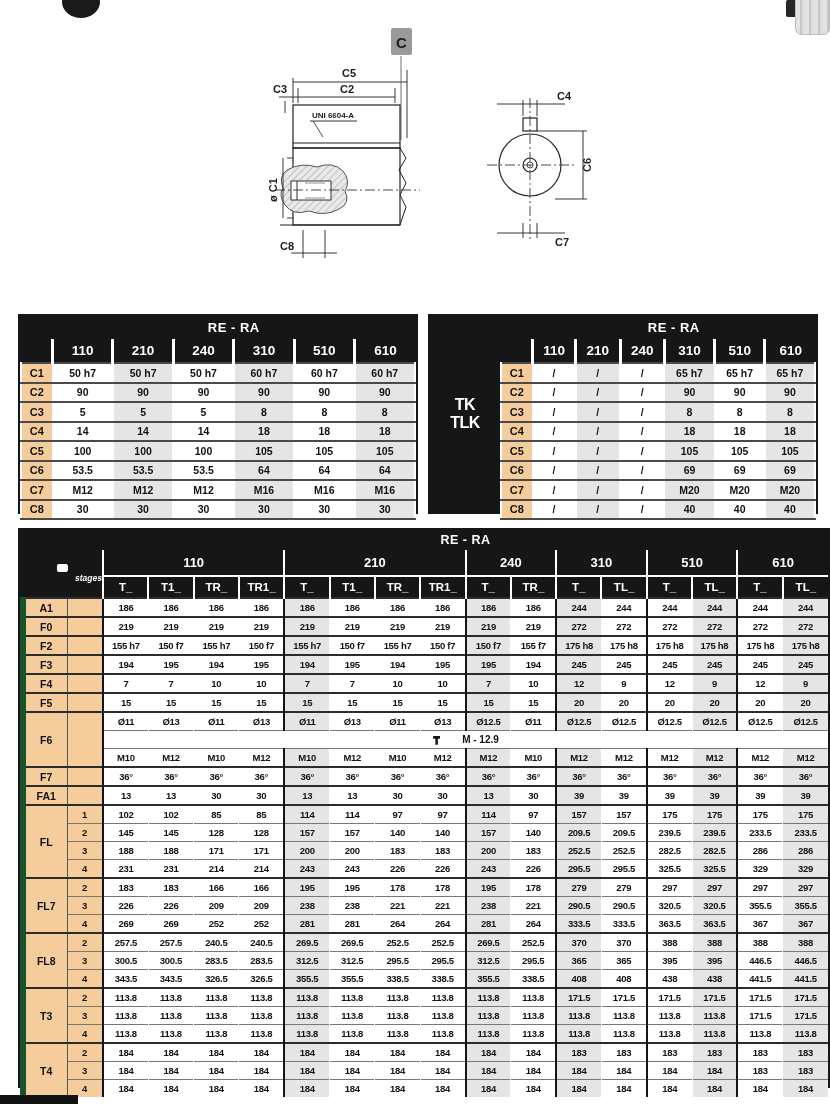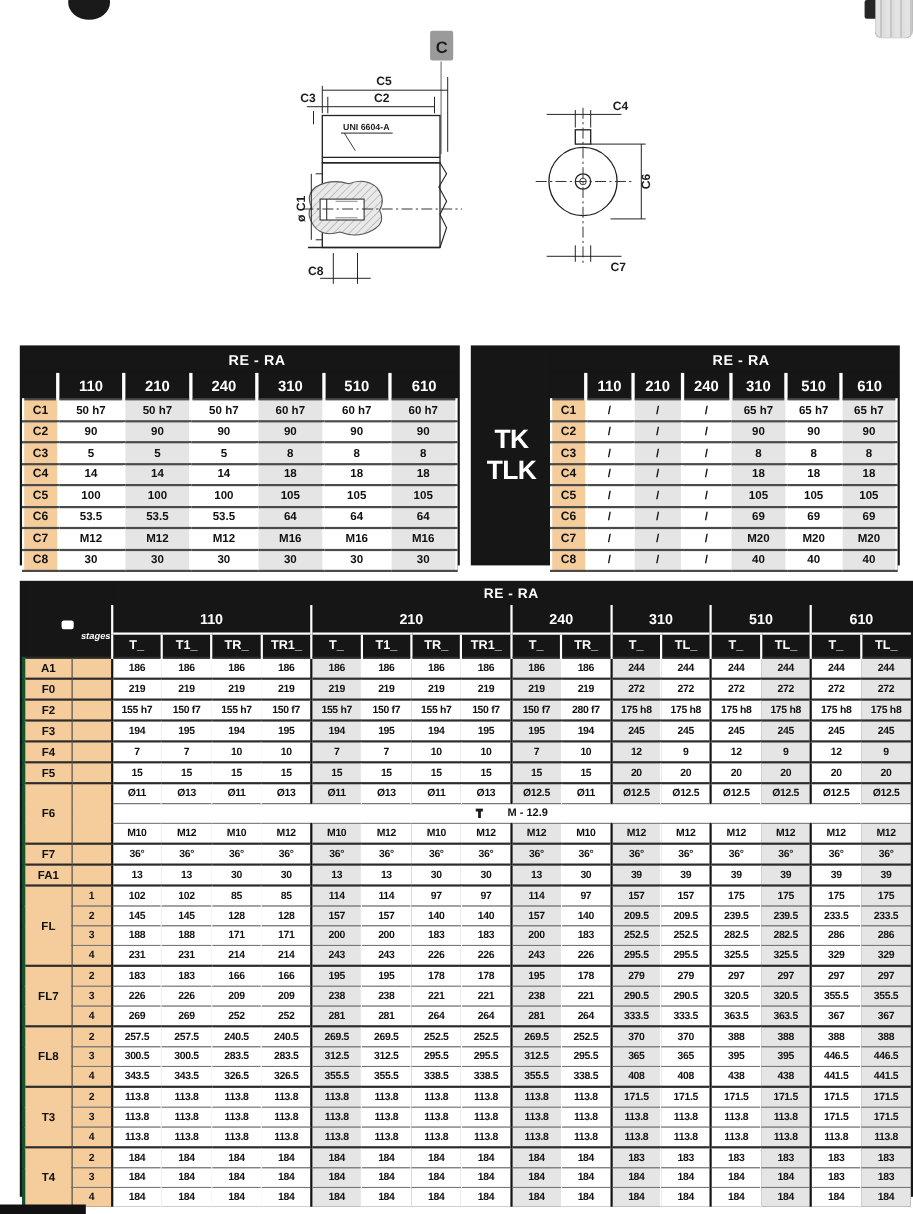--- a/index.html
+++ b/index.html
@@ -21,21 +21,21 @@
   .notelbl{font-size:8px;}
   .badge-c{font-size:15px;fill:#fff;}
 
   
   .st-wrap{position:absolute;background:#161616;padding:2px;box-sizing:border-box;display:flex;}
   #table-tc{left:18px;top:314px;width:400px;height:200px;}
   #table-tk{left:428px;top:314px;width:390px;height:200px;}
   .st-models{width:70px;background:#161616;color:#fff;display:flex;flex-direction:column;
              justify-content:center;align-items:center;font-weight:bold;letter-spacing:-.5px;}
   #table-tc .st-model{font-size:21px;line-height:1.1;}
-  #table-tk .st-model{font-size:24px;line-height:1.15;}
+  #table-tk .st-model{font-size:16px;line-height:1.15;}
   .st-table{flex:1;border-collapse:collapse;table-layout:fixed;background:#161616;}
   .st-table th{background:#161616;color:#fff;font-weight:bold;padding:0;}
   .st-table th.title{font-size:13px;height:23px;letter-spacing:.5px;}
   .st-table th.size{font-size:13.5px;height:23px;border-left:3px solid #fff;}
   .st-table th.blank{width:30px;}
   .st-table td{height:17.5px;padding:0;text-align:center;vertical-align:middle;font-weight:bold;
                font-size:10.5px;background:#fff;border-top:2px solid #4a4a4a;border-bottom:2px solid #4a4a4a;
                border-left:2px solid #fff;border-right:2px solid #fff;}
   .st-table td.alt{background:#e5e5e5;}
   .st-table td.rl{background:#f5cd9d;font-size:11px;}
@@ -47,21 +47,21 @@
   .bt th{background:#161616;color:#fff;font-weight:bold;padding:0;}
   .bt th.title{font-size:12.5px;height:20px;letter-spacing:.5px;}
   .bt th.grp{font-size:13px;height:25px;border-left:2.5px solid #fff;}
   .bt th.colh{font-size:11.5px;height:20px;border-left:2px solid #fff;border-top:2px solid #fff;}
   .bt th.stages-th{vertical-align:middle;}
   .stages-icon{display:block;margin:0 auto 1px auto;width:11px;height:8px;background:#fff;border-radius:2px;}
   .stages-word{display:block;text-align:right;font-style:italic;font-weight:bold;font-size:8.5px;color:#fff;}
   .bt td{padding:0;height:17px;text-align:center;vertical-align:middle;font-weight:bold;
          border-top:1.4px solid #777;}
   .bt tr.block-start td{border-top:2px solid #2c2c2c;}
-  .bt td.rlabel{background:#f5cd9d;font-size:10.5px;border-left:3px solid #14532d;border-right:1.5px solid #555;}
+  .bt td.rlabel{background:#f5cd9d;font-size:10.5px;border-left:6px solid #14532d;border-right:1.5px solid #555;}
   .bt td.stage{background:#f5cd9d;font-size:9.5px;}
   .bt td.dcell{background:#fff;font-size:9.5px;letter-spacing:-.3px;border-left:1.6px solid #fff;}
   .bt td.dcell.gs{border-left:2.5px solid #141414;}
   .bt td.dcell.alt{background:#e5e5e5;}
   .bt td.merged{background:#fff;font-size:10px;border-left:2.5px solid #141414;}
   .screw-icon{display:inline-block;width:7px;height:9px;background:#1a1a1a;vertical-align:middle;
       margin-right:22px;clip-path:polygon(0 0,100% 0,100% 32%,68% 32%,68% 100%,32% 100%,32% 32%,0 32%);}
 </style>
 </head>
 <body>
@@ -430,21 +430,21 @@
             <td class="stage"></td>
             <td class="dcell gs">155 h7</td>
             <td class="dcell">150 f7</td>
             <td class="dcell">155 h7</td>
             <td class="dcell">150 f7</td>
             <td class="dcell alt gs">155 h7</td>
             <td class="dcell">150 f7</td>
             <td class="dcell">155 h7</td>
             <td class="dcell">150 f7</td>
             <td class="dcell alt gs">150 f7</td>
-            <td class="dcell">280 f7</td>
+            <td class="dcell">155 f7</td>
             <td class="dcell alt gs">175 h8</td>
             <td class="dcell">175 h8</td>
             <td class="dcell gs">175 h8</td>
             <td class="dcell alt">175 h8</td>
             <td class="dcell gs">175 h8</td>
             <td class="dcell alt">175 h8</td>
           </tr>
           <tr class="block-start">
             <td class="rlabel" rowspan="1">F3</td>
             <td class="stage"></td>

